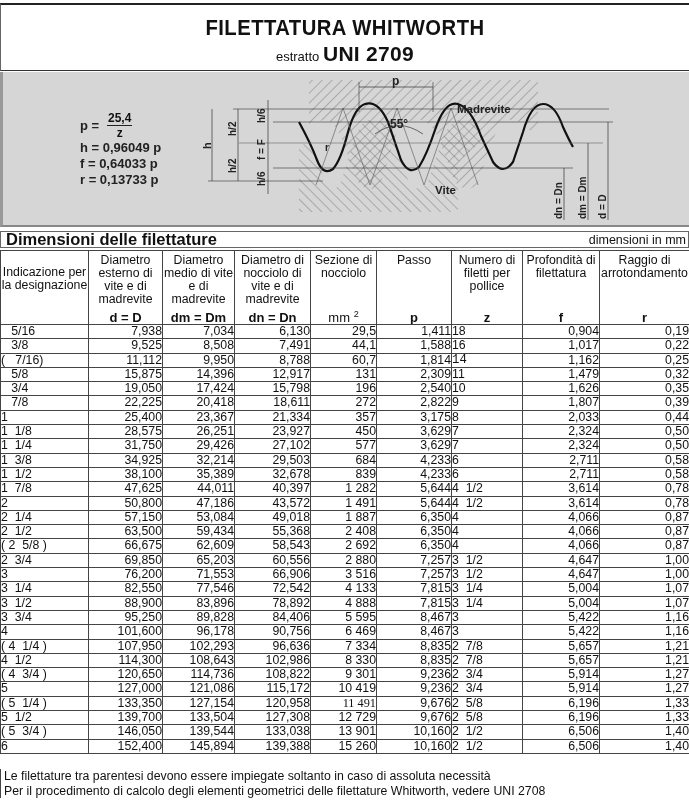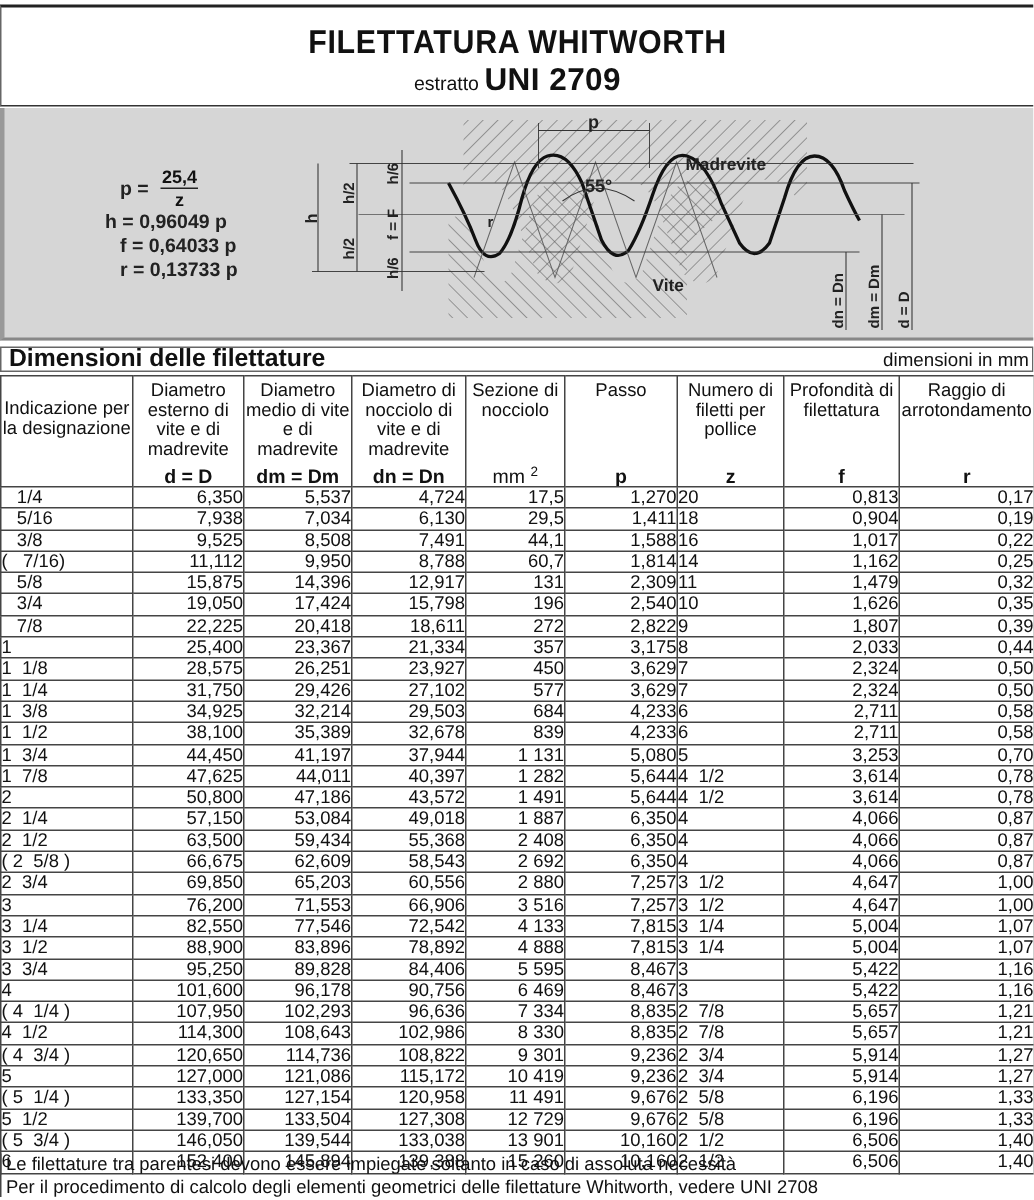--- a/index.html
+++ b/index.html
@@ -38,21 +38,21 @@
     <b>UNI 2709</b>
   </div>
 </div>
 
 <div class="diagram">
   <div class="formula" style="left:77px; top:46px;">p =</div>
   <div class="frac">
     <div class="num">25,4</div>
     <div>z</div>
   </div>
-  <div class="formula" style="left:67px; top:68px;">h = 0,96049 p</div>
+  <div class="formula" style="left:77px; top:68px;">h = 0,96049 p</div>
   <div class="formula" style="left:77px; top:84px;">f  = 0,64033 p</div>
   <div class="formula" style="left:77px; top:100px;">r  = 0,13733 p</div>
 
   <svg class="thread" width="689" height="155" viewBox="0 0 689 155">
     <defs>
       <pattern id="hatchA" patternUnits="userSpaceOnUse" width="7" height="7" patternTransform="rotate(45)">
         <line x1="0" y1="0" x2="0" y2="7" stroke="#555" stroke-width="0.7"></line>
       </pattern>
       <pattern id="hatchB" patternUnits="userSpaceOnUse" width="7" height="7" patternTransform="rotate(-45)">
         <line x1="0" y1="0" x2="0" y2="7" stroke="#555" stroke-width="0.7"></line>
@@ -155,31 +155,20 @@
           <div class="sym"><span>f</span></div>
         </th>
         <th>
           <div>Raggio di arrotondamento</div>
           <div class="sym"><span>r</span></div>
         </th>
       </tr>
   </thead>
   <tbody id="table-body">
       <tr>
-        <td class="c0" style="white-space: pre;">   1/4</td>
-        <td class="r" style="white-space: pre;">6,350</td>
-        <td class="r" style="white-space: pre;">5,537</td>
-        <td class="r" style="white-space: pre;">4,724</td>
-        <td class="r" style="white-space: pre;">17,5</td>
-        <td class="r" style="white-space: pre;">1,270</td>
-        <td class="zc" style="white-space: pre;">20</td>
-        <td class="c7" style="white-space: pre;">0,813</td>
-        <td class="c8" style="white-space: pre;">0,17</td>
-      </tr>
-      <tr>
         <td class="c0" style="white-space: pre; margin-left: 48px;">   5/16</td>
         <td class="r" style="white-space: pre;">7,938</td>
         <td class="r" style="white-space: pre;">7,034</td>
         <td class="r" style="white-space: pre;">6,130</td>
         <td class="r" style="white-space: pre;">29,5</td>
         <td class="r" style="white-space: pre;">1,411</td>
         <td class="zc" style="white-space: pre;">18</td>
         <td class="c7" style="white-space: pre;">0,904</td>
         <td class="c8" style="white-space: pre;">0,19</td>
       </tr>
@@ -194,21 +183,21 @@
         <td class="c7" style="white-space: pre;">1,017</td>
         <td class="c8" style="white-space: pre;">0,22</td>
       </tr>
       <tr>
         <td class="c0" style="white-space: pre;">(   7/16)</td>
         <td class="r" style="white-space: pre;">11,112</td>
         <td class="r" style="white-space: pre;">9,950</td>
         <td class="r" style="white-space: pre;">8,788</td>
         <td class="r" style="white-space: pre;">60,7</td>
         <td class="r" style="white-space: pre;">1,814</td>
-        <td class="zc" style="white-space: pre;">14</td>
+        <td class="zc" style="white-space: pre; font-family: Liberation Mono, monospace;">14</td>
         <td class="c7" style="white-space: pre;">1,162</td>
         <td class="c8" style="white-space: pre;">0,25</td>
       </tr>
       <tr>
         <td class="c0" style="white-space: pre;">   5/8</td>
         <td class="r" style="white-space: pre;">15,875</td>
         <td class="r" style="white-space: pre; text-align: right;">14,396</td>
         <td class="r" style="white-space: pre;">12,917</td>
         <td class="r" style="white-space: pre;">131</td>
         <td class="r" style="white-space: pre;">2,309</td>
@@ -287,31 +276,20 @@
         <td class="r" style="white-space: pre;">38,100</td>
         <td class="r" style="white-space: pre;">35,389</td>
         <td class="r" style="white-space: pre;">32,678</td>
         <td class="r" style="white-space: pre;">839</td>
         <td class="r" style="white-space: pre;">4,233</td>
         <td class="zc" style="white-space: pre;">6</td>
         <td class="c7" style="white-space: pre;">2,711</td>
         <td class="c8" style="white-space: pre;">0,58</td>
       </tr>
       <tr>
-        <td class="c0" style="white-space: pre;">1  3/4</td>
-        <td class="r" style="white-space: pre;">44,450</td>
-        <td class="r" style="white-space: pre;">41,197</td>
-        <td class="r" style="white-space: pre;">37,944</td>
-        <td class="r" style="white-space: pre;">1 131</td>
-        <td class="r" style="white-space: pre;">5,080</td>
-        <td class="zc" style="white-space: pre;">5</td>
-        <td class="c7" style="white-space: pre;">3,253</td>
-        <td class="c8" style="white-space: pre;">0,70</td>
-      </tr>
-      <tr>
         <td class="c0" style="white-space: pre;">1  7/8</td>
         <td class="r" style="white-space: pre;">47,625</td>
         <td class="r" style="white-space: pre;">44,011</td>
         <td class="r" style="white-space: pre;">40,397</td>
         <td class="r" style="white-space: pre;">1 282</td>
         <td class="r" style="white-space: pre;">5,644</td>
         <td class="zc" style="white-space: pre;">4  1/2</td>
         <td class="c7" style="white-space: pre;">3,614</td>
         <td class="c8" style="white-space: pre;">0,78</td>
       </tr>
@@ -467,21 +445,21 @@
         <td class="r" style="white-space: pre;">9,236</td>
         <td class="zc" style="white-space: pre;">2  3/4</td>
         <td class="c7" style="white-space: pre;">5,914</td>
         <td class="c8" style="white-space: pre;">1,27</td>
       </tr>
       <tr>
         <td class="c0" style="white-space: pre;">( 5  1/4 )</td>
         <td class="r" style="white-space: pre;">133,350</td>
         <td class="r" style="white-space: pre;">127,154</td>
         <td class="r" style="white-space: pre;">120,958</td>
-        <td class="r" style="white-space: pre;">11 491</td>
+        <td class="r" style="white-space: pre; font-family: Liberation Serif, serif;">11 491</td>
         <td class="r" style="white-space: pre;">9,676</td>
         <td class="zc" style="white-space: pre;">2  5/8</td>
         <td class="c7" style="white-space: pre;">6,196</td>
         <td class="c8" style="white-space: pre;">1,33</td>
       </tr>
       <tr>
         <td class="c0" style="white-space: pre;">5  1/2</td>
         <td class="r" style="white-space: pre;">139,700</td>
         <td class="r" style="white-space: pre;">133,504</td>
         <td class="r" style="white-space: pre;">127,308</td>

